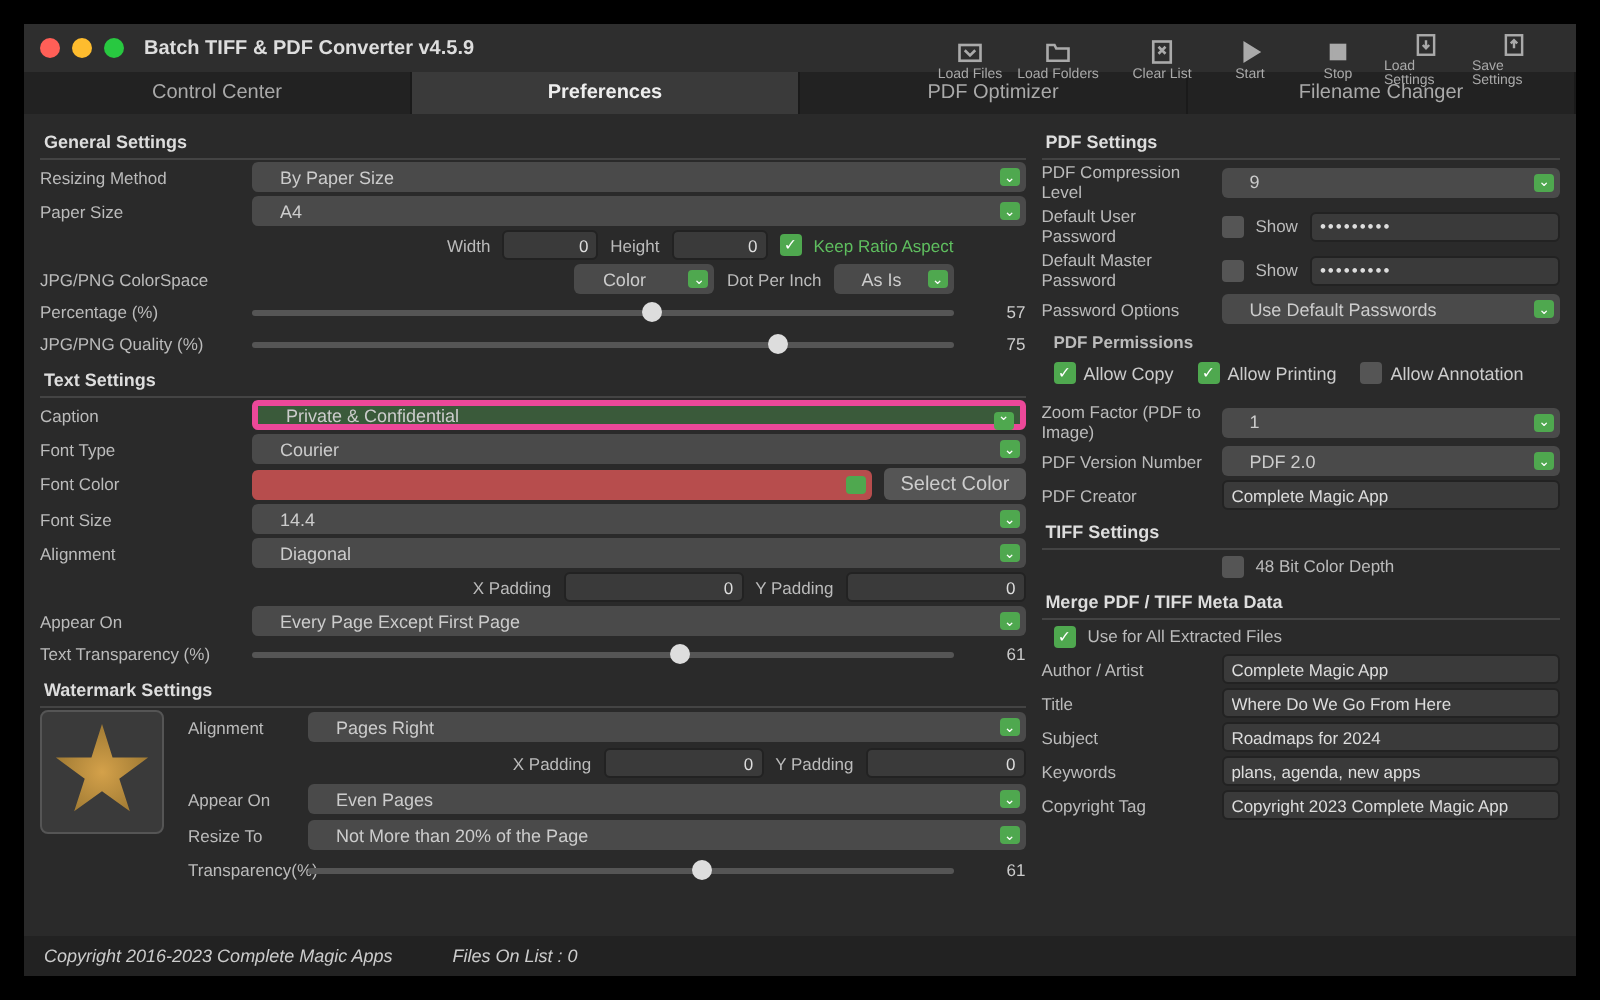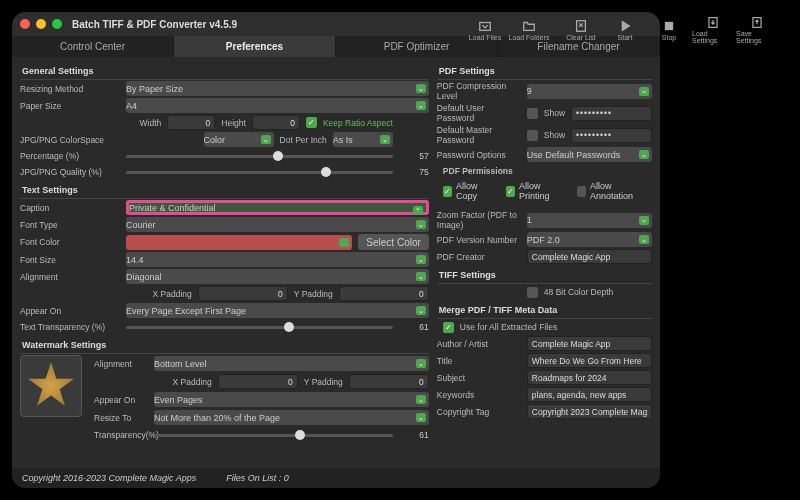--- a/index.html
+++ b/index.html
@@ -1,17 +1,17 @@
 <!DOCTYPE html>
 <html><head>
 <meta charset="utf-8">
 <style>
 *{margin:0;padding:0;box-sizing:border-box;font-family:-apple-system,Helvetica,Arial,sans-serif;font-size:9px;color:#ccc}
 body{background:#000;padding:12px}
-.window{width:648px;height:476px;background:#2a2a2a;border-radius:14px;box-shadow:0 10px 30px rgba(0,0,0,.5);display:flex;flex-direction:column;overflow:hidden}
+.window{width:776px;height:476px;background:#2a2a2a;border-radius:0;box-shadow:0 10px 30px rgba(0,0,0,.5);display:flex;flex-direction:column;overflow:hidden}
 .titlebar{height:24px;display:flex;align-items:center;padding:0 8px;background:#2e2e2e}
 .traffic{display:flex;gap:6px;margin-right:10px}
 .dot{width:10px;height:10px;border-radius:50%}
 .red{background:#ff5f57}.yel{background:#febc2e}.grn{background:#28c840}
 .title{font-size:10px;font-weight:600;color:#ddd}
 .toolbar{position:absolute;right:22px;top:16px;display:flex;gap:2px}
 .tbtn{width:42px;height:28px;display:flex;flex-direction:column;align-items:center;justify-content:center;gap:1px;cursor:pointer}
 .tbtn svg{width:14px;height:14px;stroke:#aaa;fill:none;stroke-width:1.5}
 .tbtn span{font-size:7px;color:#aaa}
 .tsep{width:6px}
@@ -21,21 +21,21 @@
 .body{flex:1;display:flex;gap:8px;padding:4px 8px;overflow:hidden}
 .col{display:flex;flex-direction:column;gap:0}
 .col.left{flex:1.9}
 .col.right{flex:1}
 .hdr{font-size:9px;font-weight:600;color:#ddd;padding:3px 2px;border-bottom:1px solid #444;margin-top:2px}
 .row{display:flex;align-items:center;gap:6px;padding:1px 0;min-height:16px}
 .lbl{width:100px;font-size:8.5px;color:#bbb}
 .lbl.sm{width:84px}
 .lbl.xs{width:60px;padding-left:6px}
 .sub{padding-left:6px}
-.sel{flex:1;background:#4a4a4a;border:none;border-radius:3px;height:15px;padding:0 0;font-size:8.5px;color:#ddd;position:relative;display:flex;align-items:center}
+.sel{flex:1;background:#4a4a4a;border:none;border-radius:3px;height:15px;padding:0 14px;font-size:8.5px;color:#ddd;position:relative;display:flex;align-items:center}
 .sel.green{background:#3a5a3a;border:3px solid #ec4899}
 .sel.red{background:#b74d4d}
 .sel::after{content:"";position:absolute;right:3px;top:3px;width:10px;height:9px;background:#4fa84f;border-radius:2px}
 .sel .arr{position:absolute;right:5px;font-size:7px;color:#fff;z-index:1}
 .inp{background:#3a3a3a;border:1px solid #222;border-radius:3px;height:15px;width:48px;padding:0 4px;font-size:8.5px;color:#ddd;text-align:right}
 .inp.wide{flex:1;text-align:left}
 .slider{flex:1;height:14px;display:flex;align-items:center;position:relative}
 .slider .track{height:3px;background:#555;border-radius:2px;flex:1;position:relative}
 .slider .thumb{position:absolute;width:10px;height:10px;background:#ddd;border-radius:50%;top:-3.5px;transform:translateX(-50%)}
 .slval{width:30px;text-align:right;font-size:8.5px}
@@ -246,21 +246,21 @@
       <div class="row" style="align-items:flex-start">
         <div style="display:flex;flex-direction:column;gap:4px;align-items:center">
           <div class="starwrap">
               <div class="star"></div>
             </div>
         </div>
         <div style="flex:1;display:flex;flex-direction:column;gap:1px">
           <div class="row">
               <div class="lbl xs">Alignment</div>
               <div class="sel">
-                <span>Bottom Level</span>
+                <span>Pages Right</span>
                 <span class="arr">⌄</span>
               </div>
             </div>
           <div class="row">
               <div class="lbl xs"></div>
               <div class="spacer"></div>
               <span class="miniLbl">X Padding</span>
               <input class="inp" style="width: 80px;" value="0">
               <span class="miniLbl">Y Padding</span>
               <input class="inp" style="width: 80px;" value="0">

